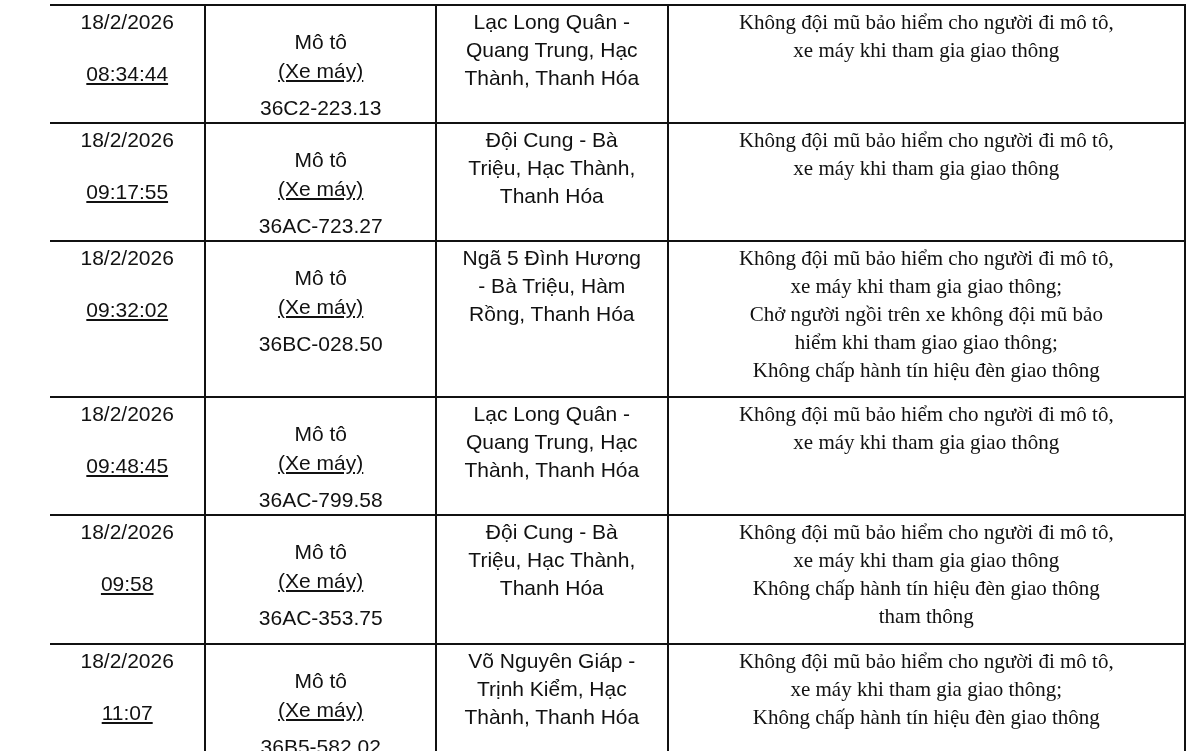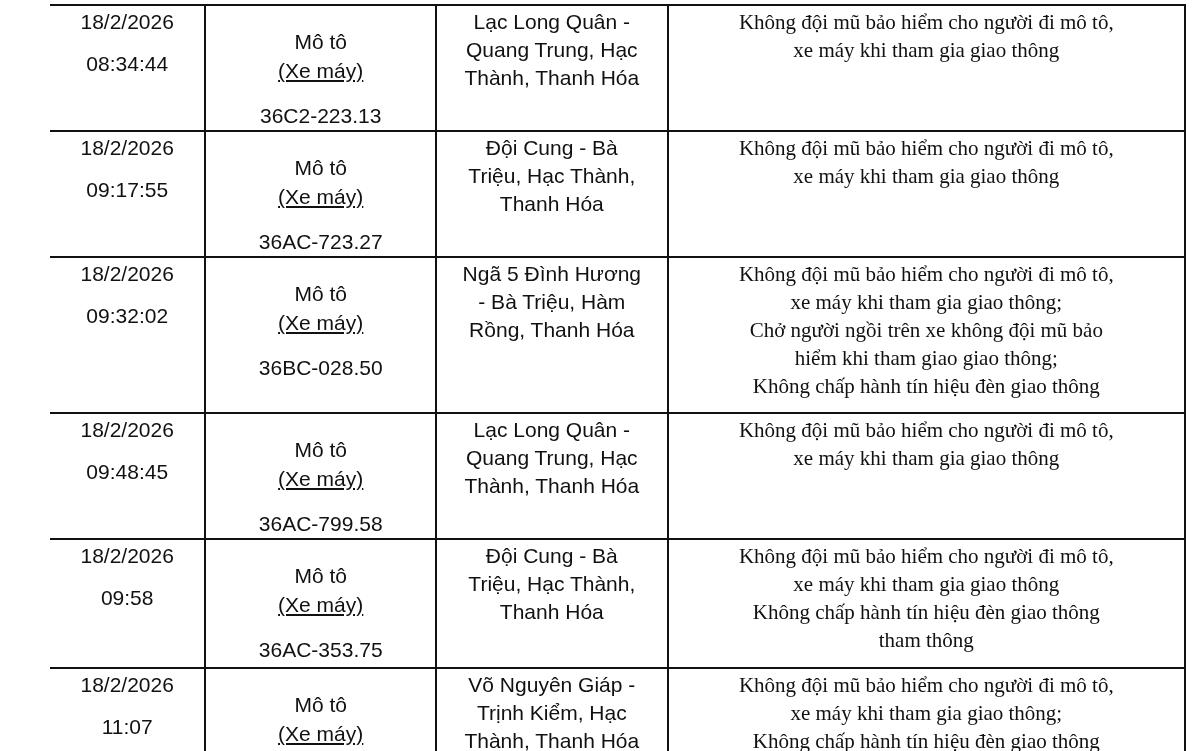--- a/index.html
+++ b/index.html
@@ -34,25 +34,25 @@
     }
     .table tr td:first-child {
       border-left: none;
     }
     .col-time { width: 155px; }
     .col-vehicle { width: 230px; }
     .col-location { width: 231px; }
     .col-violation { width: 516px; }
 
     .time-cell .date { display: block; line-height: 28px; }
-    .time-cell .clock { display: block; margin-top: 14px; line-height: 28px; }
+    .time-cell .clock { display: block; margin-top: 24px; line-height: 28px; text-decoration: underline; }
 
     .vehicle-cell .type { display: block; line-height: 28px; margin-top: 20px; }
     .vehicle-cell .sub { display: block; line-height: 30px; text-decoration: underline; }
-    .vehicle-cell .plate { display: block; margin-top: 16px; line-height: 28px; }
+    .vehicle-cell .plate { display: block; margin-top: 8px; line-height: 28px; }
 
     .loc-cell span { display: block; line-height: 28px; }
     .viol-cell span { display: block; line-height: 28px; font-family: Liberation Serif, serif; }
   </style>
 </head>
 <body>
 
 <table class="table">
   <colgroup>
     <col class="col-time">

